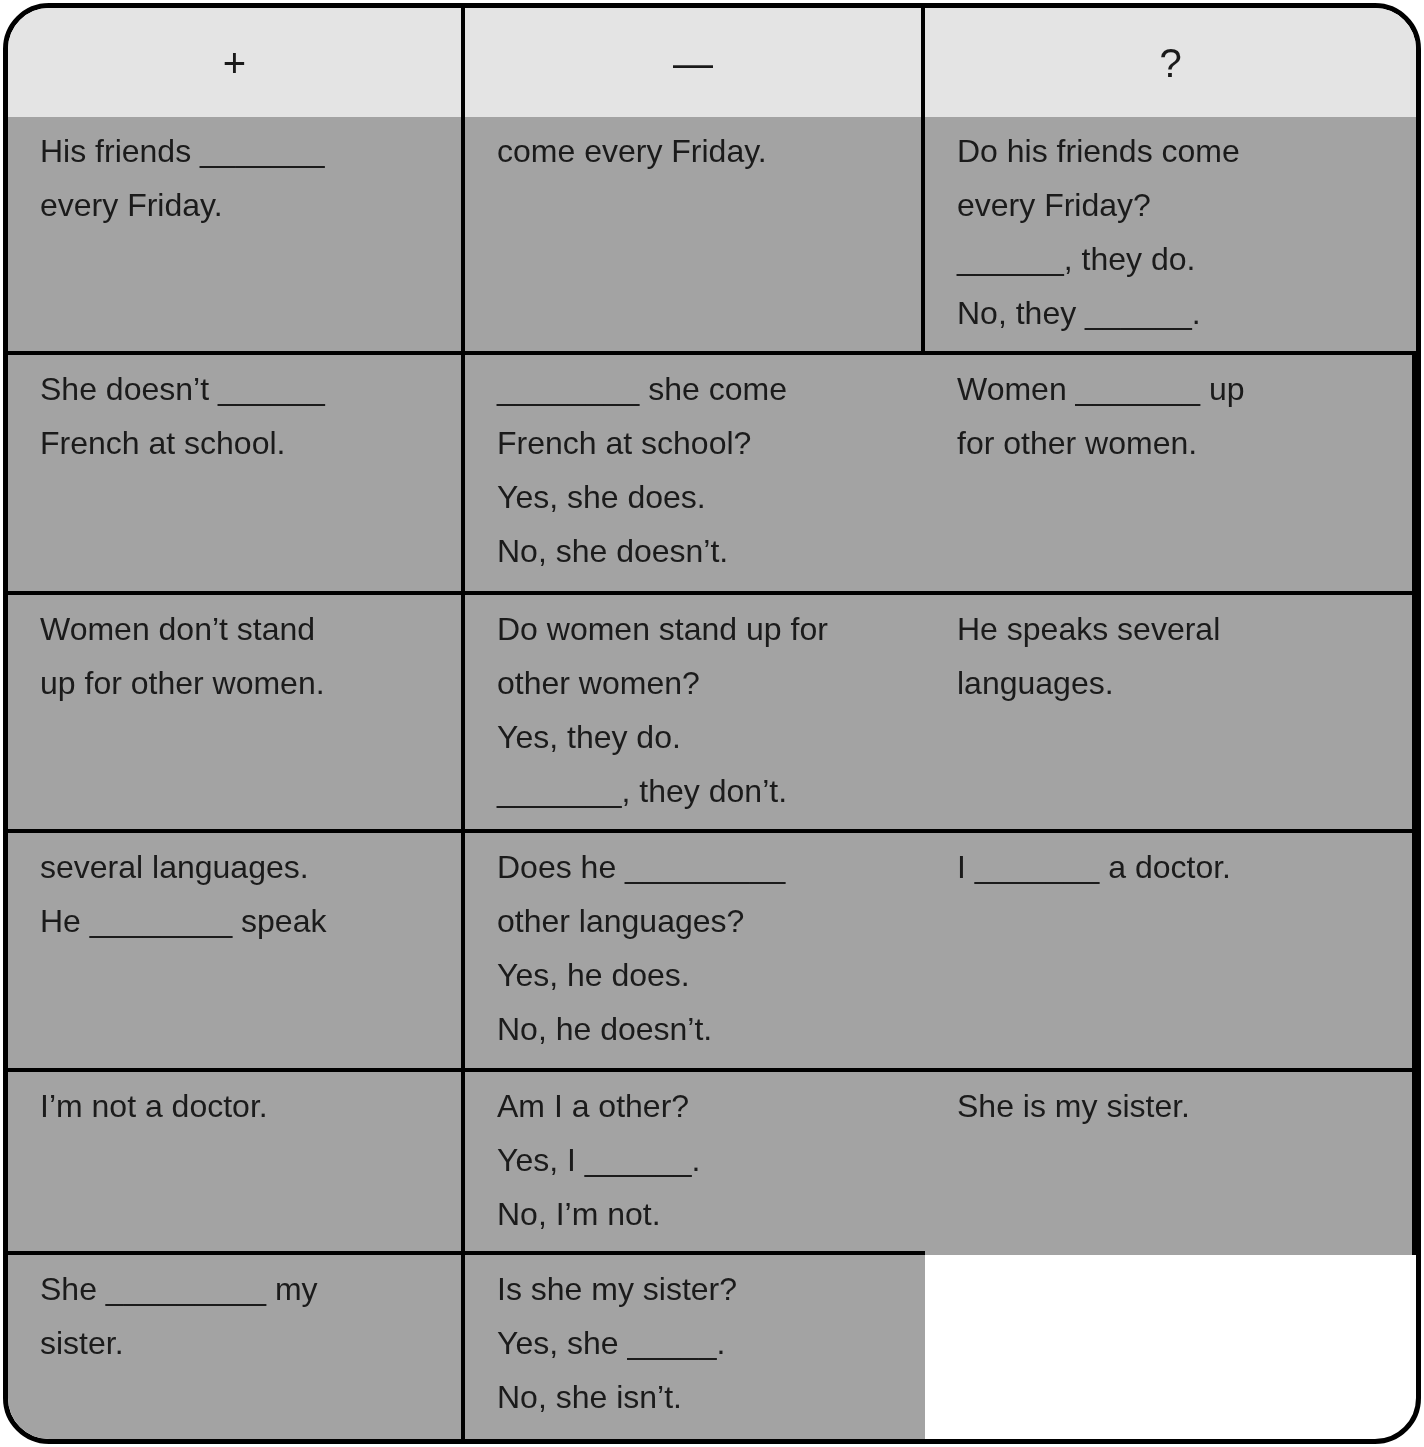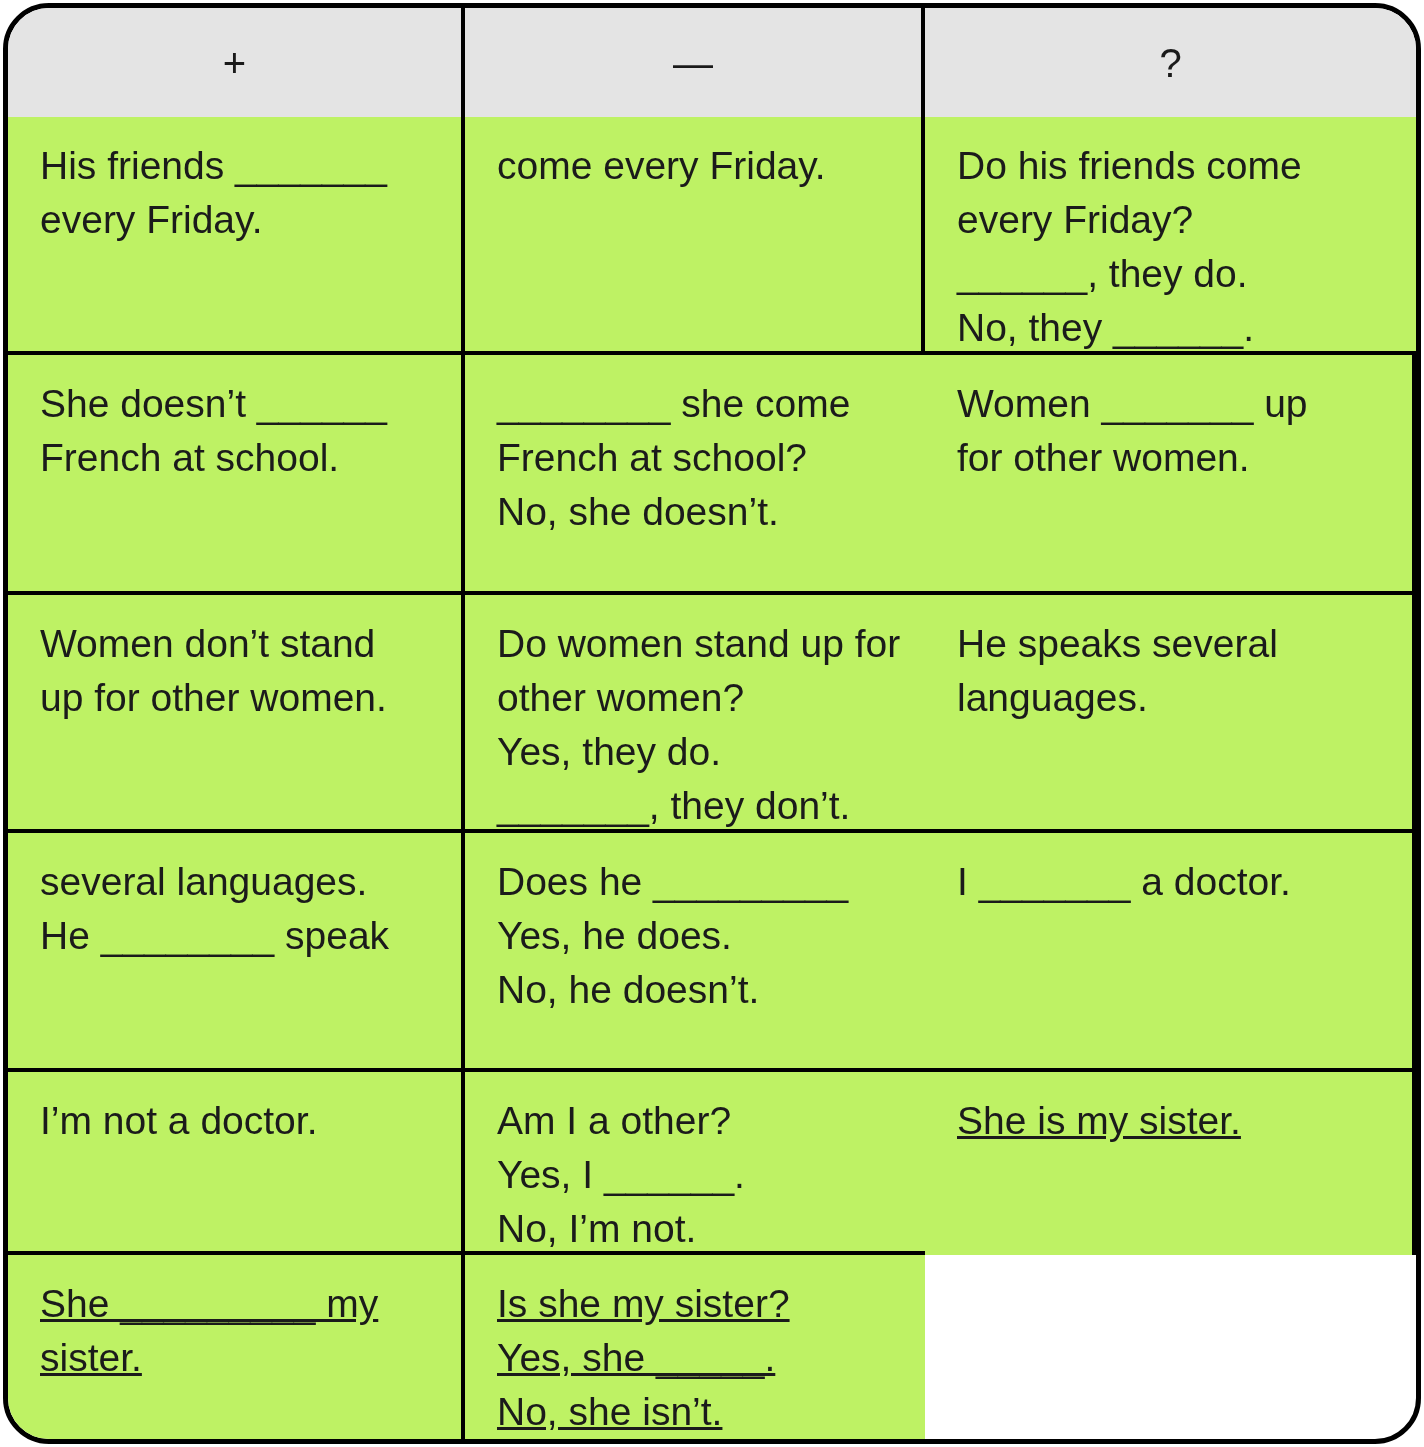--- a/index.html
+++ b/index.html
@@ -22,29 +22,29 @@
     display: grid;
     width: 100%;
     height: 100%;
     grid-template-columns: 457px 460px 1fr;
     grid-template-rows: 109px 238px 240px 238px 239px 183px 1fr;
   }
   .cell {
     box-sizing: border-box;
     border-right: 4px solid #000000;
     border-bottom: 4px solid #000000;
-    padding: 22px 20px 0 32px;
-    font-size: 39px;
+    padding: 7px 20px 0 32px;
+    font-size: 32px;
     line-height: 54px;
     color: #1b1b1b;
-    background: #bef264;
+    background: #a3a3a3;
     overflow: hidden;
   }
   .cell.last-col { border-right: none; }
-  .cell.last-row { border-bottom: none; text-decoration: underline; }
+  .cell.last-row { border-bottom: none; }
   .cell.header {
     background: #e4e4e4;
     border-bottom: none;
     display: flex;
     align-items: center;
     justify-content: center;
     padding: 0;
     font-size: 40px;
     color: #1a1a1a;
   }
@@ -80,20 +80,21 @@
       <div class="line">No, they ______.</div>
     </div>
 
     <div class="cell">
       <div class="line">She doesn’t ______</div>
       <div class="line">French at school.</div>
     </div>
     <div class="cell last-col">
       <div class="line">________ she come</div>
       <div class="line">French at school?</div>
+      <div class="line">Yes, she does.</div>
       <div class="line">No, she doesn’t.</div>
     </div>
 
     <div class="cell">
       <div class="line">Women _______ up</div>
       <div class="line">for other women.</div>
     </div>
     <div class="cell">
       <div class="line">Women don’t stand</div>
       <div class="line">up for other women.</div>
@@ -108,20 +109,21 @@
     <div class="cell">
       <div class="line">He speaks several</div>
       <div class="line">languages.</div>
     </div>
     <div class="cell">
       <div class="line">several languages.</div>
       <div class="line">He ________ speak</div>
     </div>
     <div class="cell last-col">
       <div class="line">Does he _________</div>
+      <div class="line">other languages?</div>
       <div class="line">Yes, he does.</div>
       <div class="line">No, he doesn’t.</div>
     </div>
 
     <div class="cell">
       <div class="line">I _______ a doctor.</div>
     </div>
     <div class="cell">
       <div class="line">I’m not a doctor.</div>
     </div>

